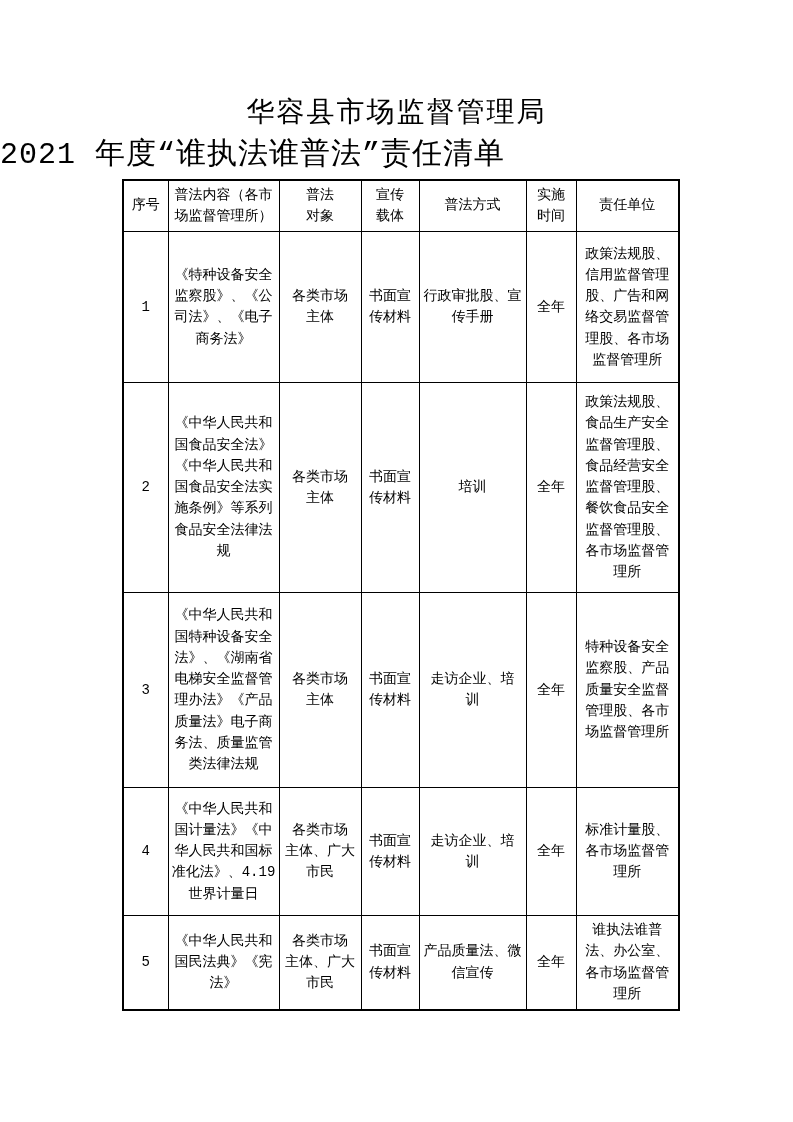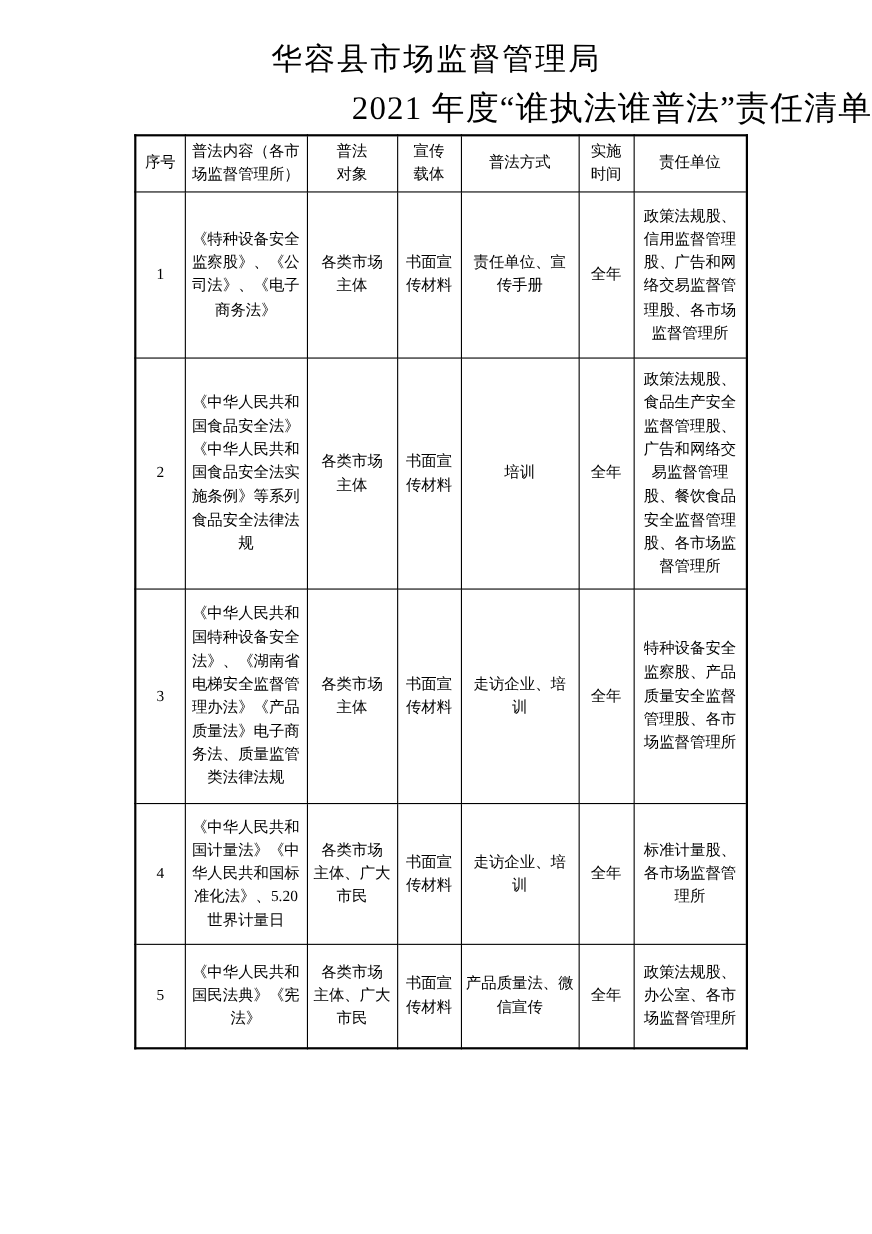--- a/index.html
+++ b/index.html
@@ -11,42 +11,44 @@
     font-family: "Liberation Serif", serif;
   }
   .page {
     position: relative;
     width: 793px;
     height: 1122px;
     background: #ffffff;
     overflow: hidden;
   }
   .title-main {
-    padding-top: 40px;
+    padding-top: 97px;
     text-align: center;
     font-size: 28px;
     letter-spacing: 2px;
     line-height: 1.1;
     white-space: nowrap;
   }
   .title-sub {
     margin-top: 11px;
-    text-align: right;
+    text-align: left;
     font-size: 30px;
     letter-spacing: 1px;
     line-height: 1.1;
     white-space: nowrap;
+    font-family: Liberation Mono, monospace;
   }
   table.resp-table {
     margin-left: 122px;
     margin-top: 7px;
     border-collapse: collapse;
     table-layout: fixed;
     width: 556px;
     border: 2px solid #000000;
+    font-family: Liberation Mono, monospace;
   }
   table.resp-table th,
   table.resp-table td {
     border: 1px solid #000000;
     font-size: 14px;
     font-weight: normal;
     text-align: center;
     vertical-align: middle;
     line-height: 1.52;
     padding: 2px 2px;
@@ -103,51 +105,51 @@
         </tr>
     </thead>
     <tbody>
         <tr>
           <td>1</td>
           <td>《特种设备安全监察股》、《公司法》、《电子商务法》</td>
           <td>各类市场
 主体</td>
           <td>书面宣
 传材料</td>
-          <td>责任单位、宣
+          <td>行政审批股、宣
 传手册</td>
           <td>全年</td>
           <td>政策法规股、信用监督管理股、广告和网络交易监督管理股、各市场监督管理所</td>
         </tr>
         <tr>
           <td>2</td>
           <td>《中华人民共和国食品安全法》《中华人民共和国食品安全法实施条例》等系列食品安全法律法规</td>
           <td>各类市场
 主体</td>
           <td>书面宣
 传材料</td>
           <td>培训</td>
           <td>全年</td>
-          <td>政策法规股、食品生产安全监督管理股、广告和网络交易监督管理股、餐饮食品安全监督管理股、各市场监督管理所</td>
+          <td>政策法规股、食品生产安全监督管理股、食品经营安全监督管理股、餐饮食品安全监督管理股、各市场监督管理所</td>
         </tr>
         <tr>
           <td>3</td>
           <td>《中华人民共和国特种设备安全法》、《湖南省电梯安全监督管理办法》《产品质量法》电子商务法、质量监管类法律法规</td>
           <td>各类市场
 主体</td>
           <td>书面宣
 传材料</td>
           <td>走访企业、培
 训</td>
           <td>全年</td>
           <td>特种设备安全监察股、产品质量安全监督管理股、各市场监督管理所</td>
         </tr>
         <tr>
           <td>4</td>
-          <td>《中华人民共和国计量法》《中华人民共和国标准化法》、5.20 世界计量日</td>
+          <td>《中华人民共和国计量法》《中华人民共和国标准化法》、4.19 世界计量日</td>
           <td>各类市场
 主体、广大
 市民</td>
           <td>书面宣
 传材料</td>
           <td>走访企业、培
 训</td>
           <td>全年</td>
           <td>标准计量股、各市场监督管理所</td>
         </tr>
@@ -155,18 +157,18 @@
           <td>5</td>
           <td>《中华人民共和国民法典》《宪法》</td>
           <td>各类市场
 主体、广大
 市民</td>
           <td>书面宣
 传材料</td>
           <td>产品质量法、微
 信宣传</td>
           <td>全年</td>
-          <td>政策法规股、办公室、各市场监督管理所</td>
+          <td>谁执法谁普法、办公室、各市场监督管理所</td>
         </tr>
       </tbody>
   </table>
 
 </div>
 
 </body></html>

